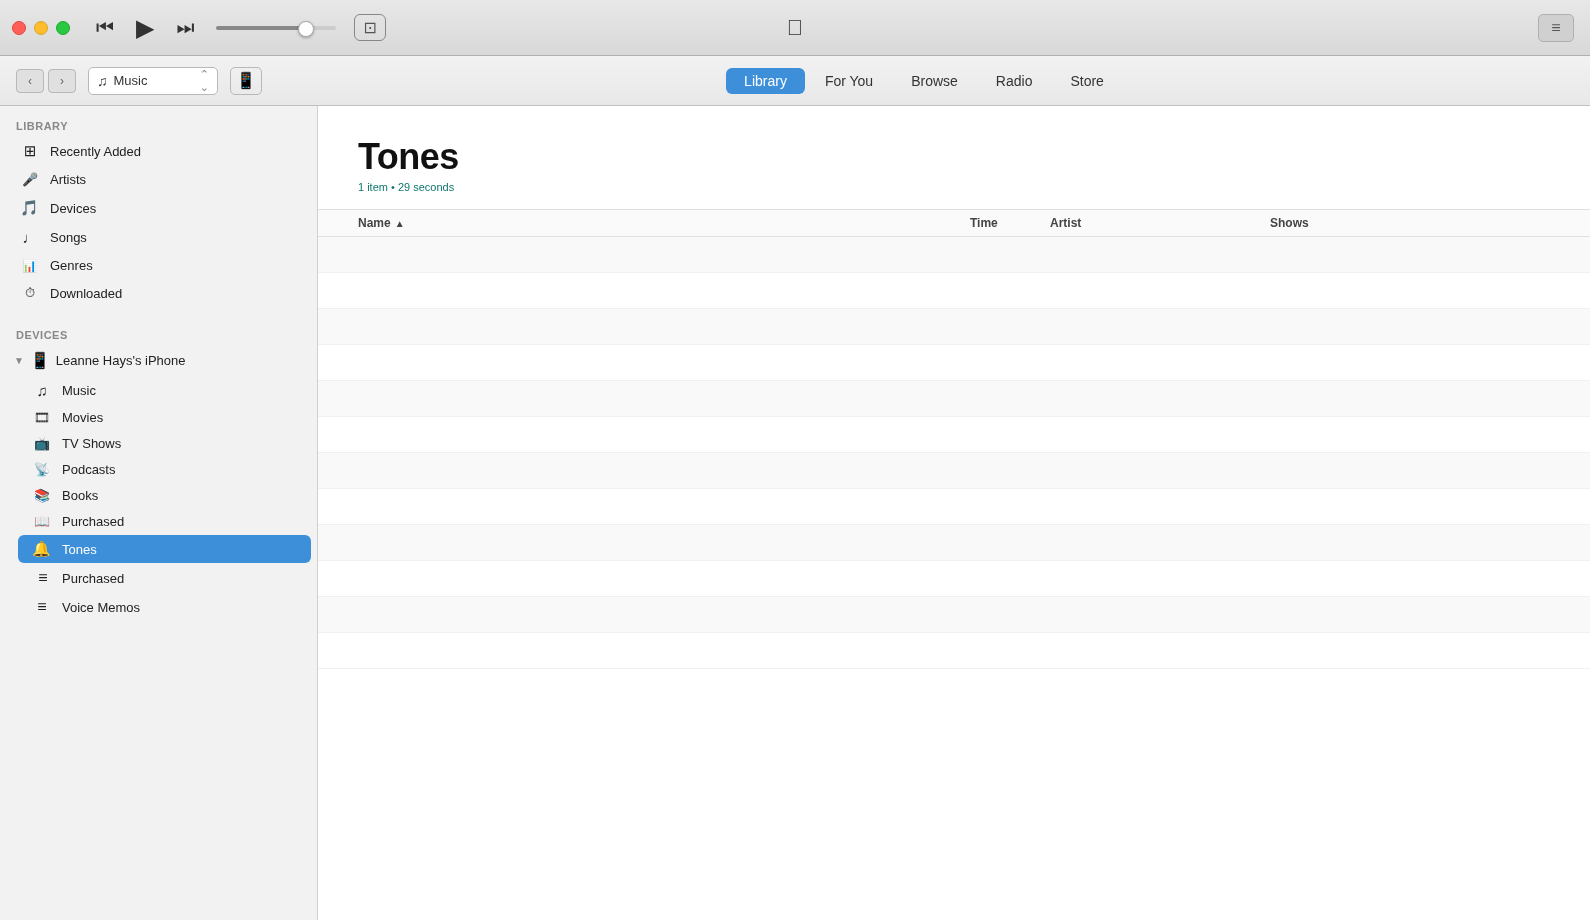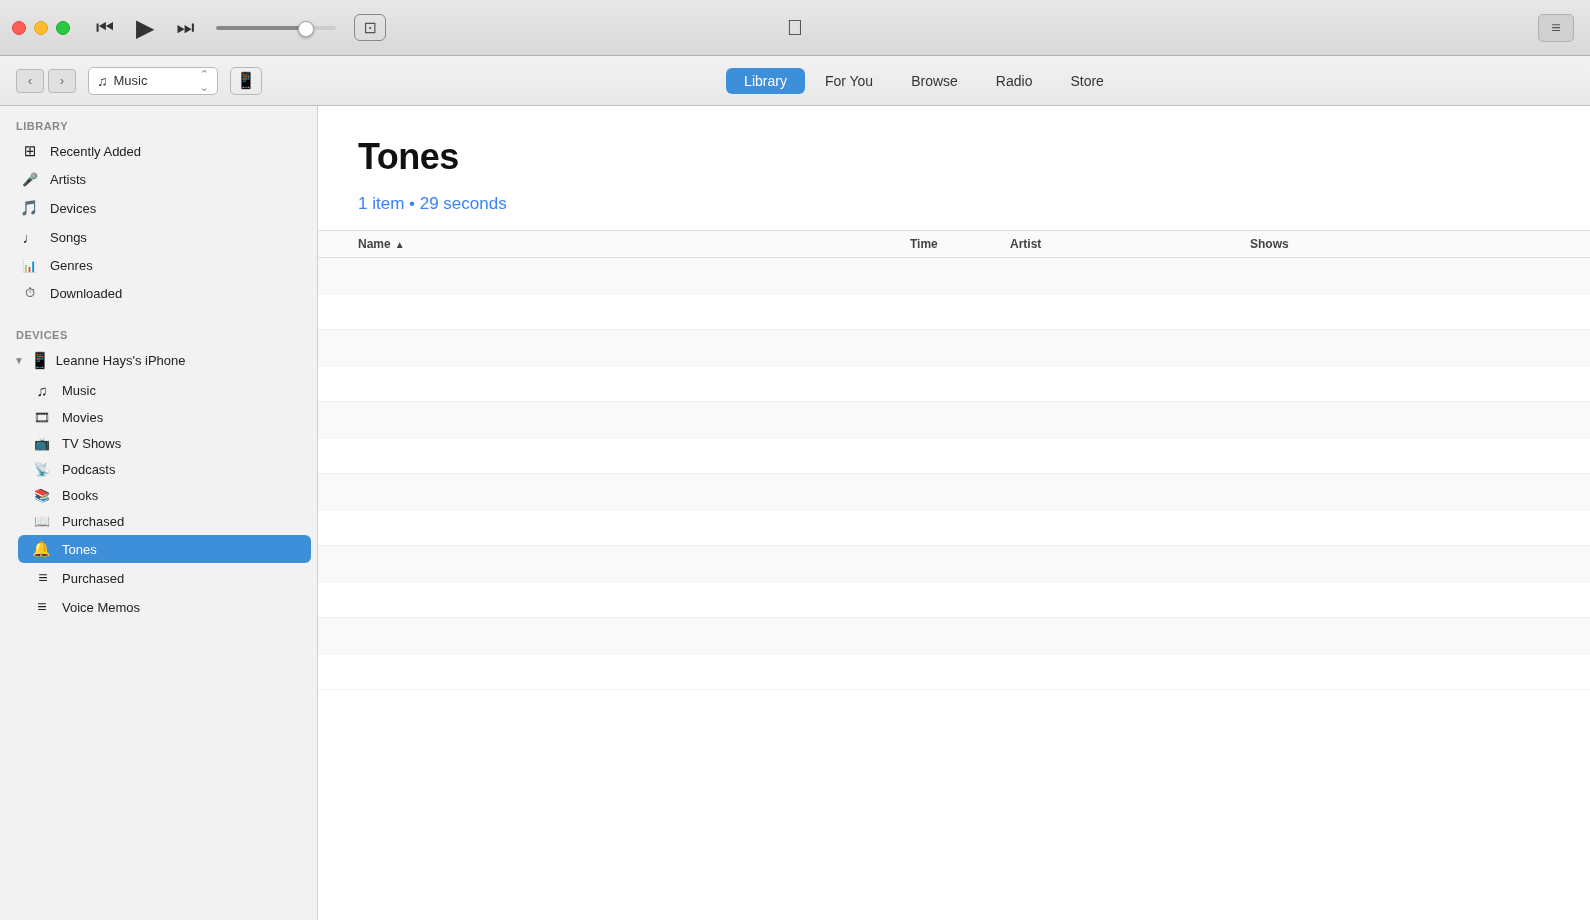--- a/index.html
+++ b/index.html
@@ -273,38 +273,37 @@
       padding: 30px 40px 16px 40px;
       border-bottom: none;
     }
     .content-title {
       font-size: 36px;
       font-weight: 800;
       color: #111;
       letter-spacing: -0.5px;
     }
     .content-subtitle {
-      font-size: 17px;
-      color: #3b82f6;
-      margin-top: 16px;
+      font-size: 11px;
+      color: #0f766e;
+      margin-top: 3px;
     }
 
     
     .table-container {
       flex: 1;
       overflow-y: auto;
     }
     .table-header {
       display: grid;
       grid-template-columns: 1fr 80px 220px 250px 30px;
       padding: 6px 40px;
       border-top: 1px solid #e0e0e0;
       border-bottom: 1px solid #e0e0e0;
       background: #fafafa;
-      gap: 20px;
     }
     .col-header {
       font-size: 12px;
       font-weight: 600;
       color: #444;
       display: flex;
       align-items: center;
       gap: 4px;
     }
     .table-row {

